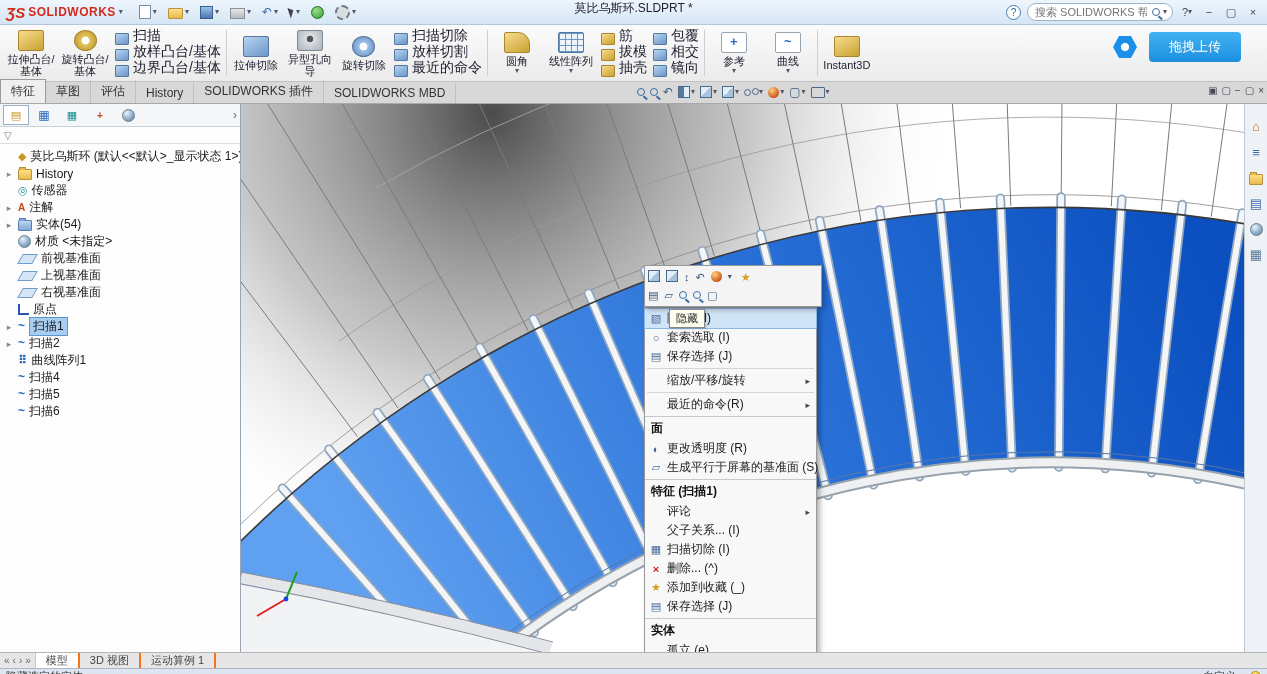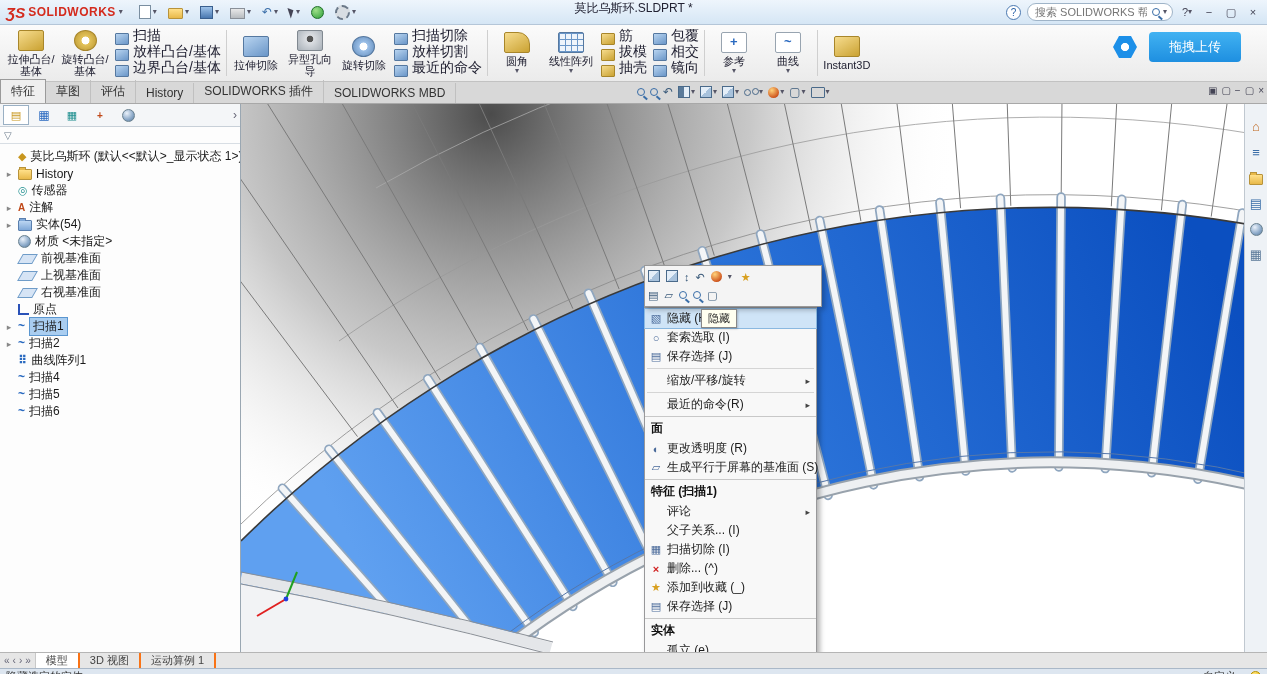--- a/index.html
+++ b/index.html
@@ -104,21 +104,21 @@
     box-shadow:3px 3px 5px rgba(0,0,0,.3);padding:1px 0;z-index:4;}
   .menu-item{height:19px;display:flex;align-items:center;padding:0 6px 0 3px;gap:3px;color:#1c1c1c;font-size:12px;white-space:nowrap;}
   .menu-item.hl{background:#cfe4f7;outline:1px solid #8ab8e0;}
   .mi{width:16px;text-align:center;font-size:11px;color:#4a6a9a;flex:0 0 auto;}
   .mi.red{color:#d02020;font-weight:700;}
   .mi.gold{color:#d8a020;}
   .sub{margin-left:auto;color:#444;font-size:9px;}
   .menu-sep{height:1px;background:#d5d5d5;margin:2px 2px;}
   .menu-header{font-weight:700;color:#111;padding:3px 6px 2px;border-top:1px solid #c8c8c8;margin-top:2px;font-size:12px;}
   .tooltip{position:absolute;left:428px;top:205px;background:#fffff0;border:1px solid #888;padding:1px 6px;
-    font-size:11px;color:#222;z-index:6;box-shadow:1px 1px 2px rgba(0,0,0,.2);margin-left:32px;}
+    font-size:11px;color:#222;z-index:6;box-shadow:1px 1px 2px rgba(0,0,0,.2);}
   
   .taskpane{position:absolute;right:0;top:0;bottom:0;width:22px;background:#eef2f6;border-left:1px solid #c0c8d0;
     display:flex;flex-direction:column;align-items:center;padding-top:16px;gap:12px;z-index:3;}
   .tp{font-size:13px;line-height:14px;}
   
   .bottomtabs{height:15px;background:#e6e6e6;border-top:1px solid #b5b5b5;display:flex;align-items:stretch;font-size:11px;color:#444;}
   .bt-nav{display:flex;align-items:center;padding:0 4px;gap:3px;color:#667;font-size:10px;border-right:1px solid #c8c8c8;}
   .bt{padding:0 10px;border-right:2px solid #f97316;display:flex;align-items:center;}
   .bt.active{background:#fff;}
   .statusbar{height:14px;background:#dde6f0;border-top:1px solid #aab8c8;display:flex;align-items:center;

